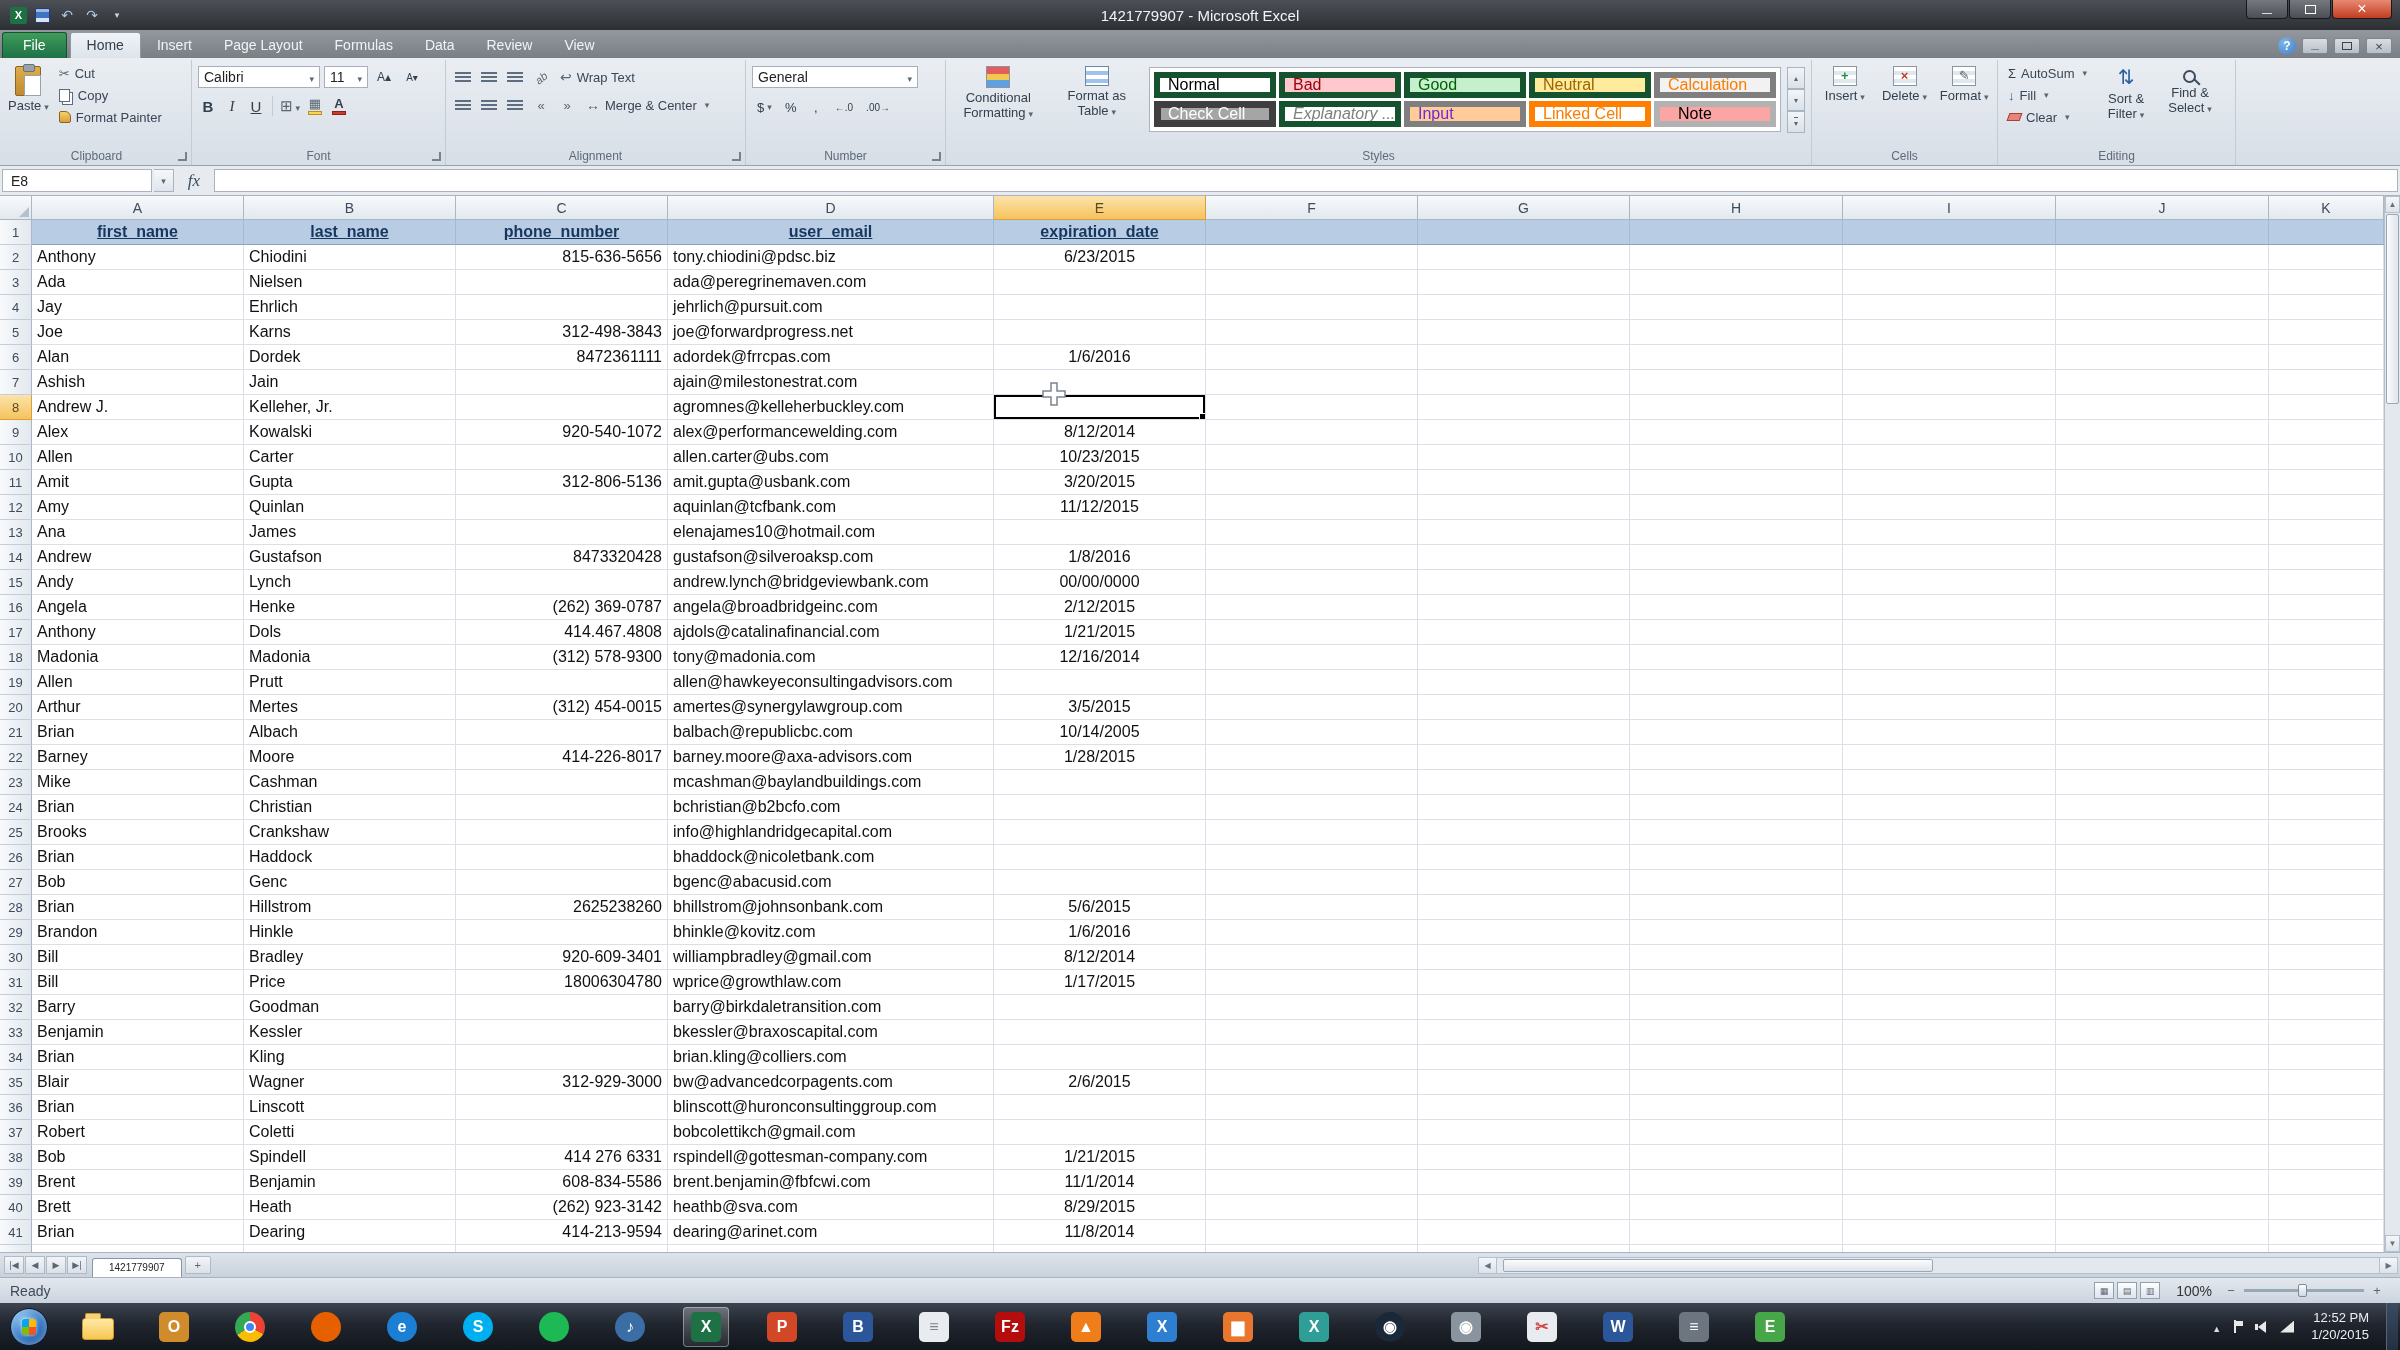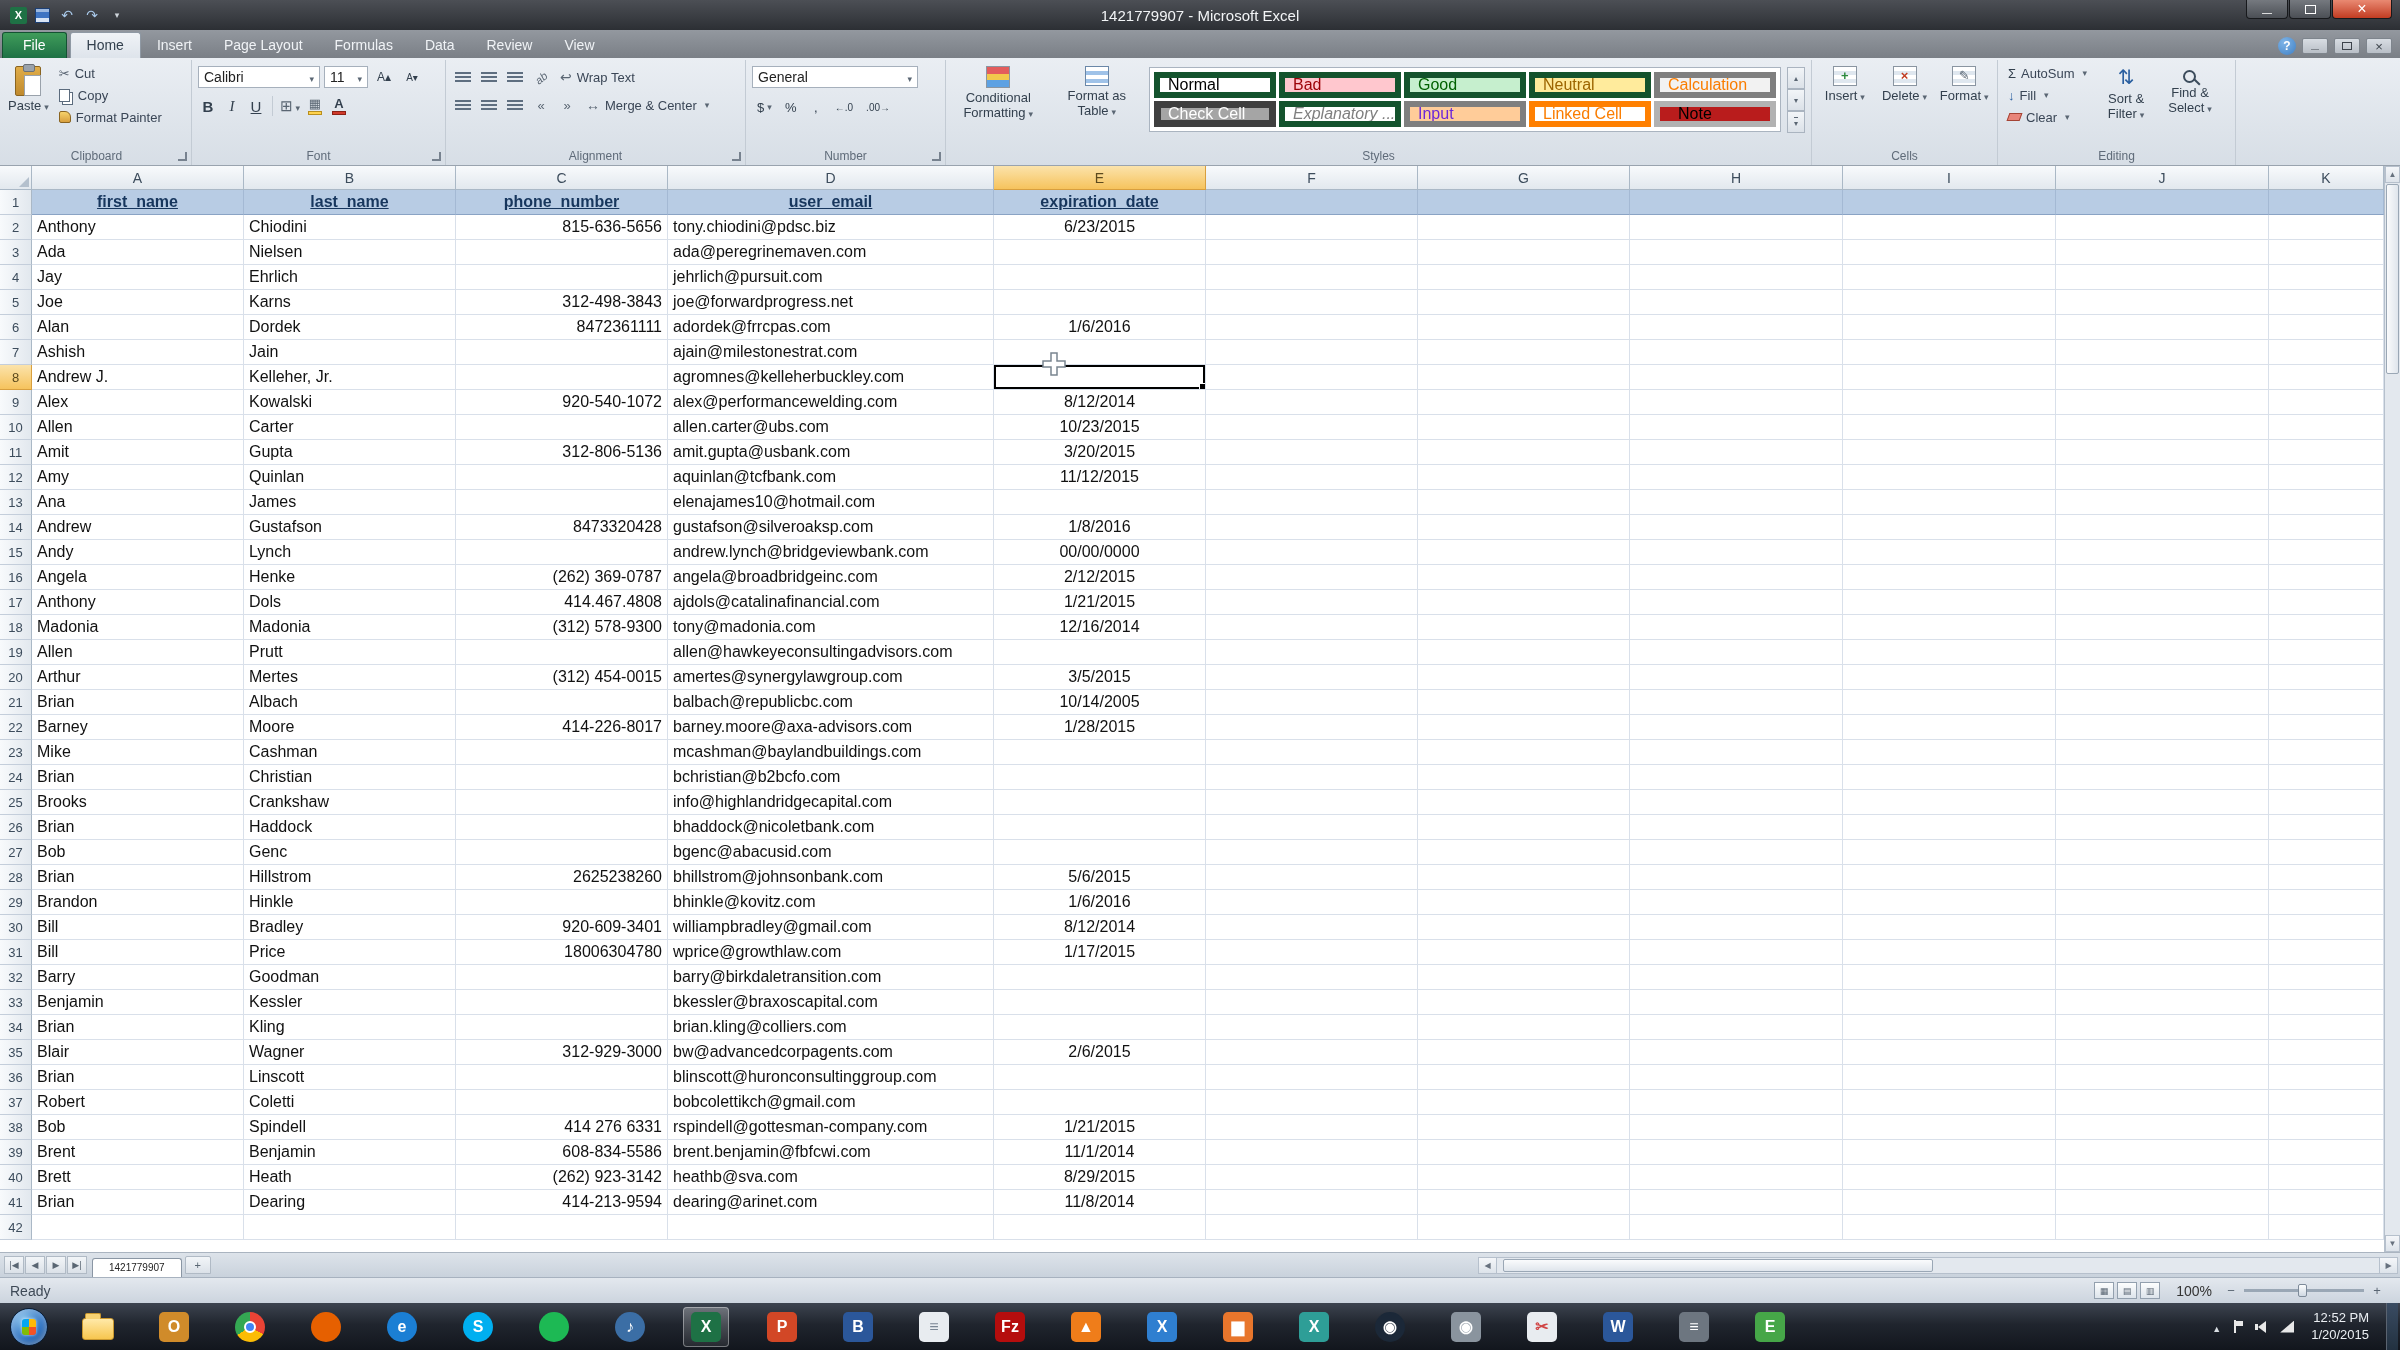--- a/index.html
+++ b/index.html
@@ -409,21 +409,21 @@
         <div id="styles-gallery">
             <div class="style-chip" style="background: rgb(255, 255, 255); color: rgb(0, 0, 0);">Normal</div>
             <div class="style-chip" style="background: rgb(255, 199, 206); color: rgb(156, 0, 6);">Bad</div>
             <div class="style-chip" style="background: rgb(198, 239, 206); color: rgb(0, 97, 0);">Good</div>
             <div class="style-chip" style="background: rgb(255, 235, 156); color: rgb(156, 101, 0);">Neutral</div>
             <div class="style-chip" style="background: rgb(242, 242, 242); color: rgb(250, 125, 0); border-color: rgb(127, 127, 127);">Calculation</div>
             <div class="style-chip" style="background: rgb(165, 165, 165); color: rgb(255, 255, 255); border-color: rgb(63, 63, 63); box-shadow: rgb(63, 63, 63) 0px 0px 0px 1px inset;">Check Cell</div>
             <div class="style-chip" style="background: rgb(255, 255, 255); color: rgb(127, 127, 127); font-style: italic;">Explanatory ...</div>
             <div class="style-chip" style="background: rgb(255, 204, 153); color: #6d28d9; border-color: rgb(127, 127, 127);">Input</div>
             <div class="style-chip" style="background: rgb(255, 255, 255); color: rgb(250, 125, 0); border-color: rgb(255, 128, 1);">Linked Cell</div>
-            <div class="style-chip" style="background: #b91c1c; color: rgb(0, 0, 0); border-color: rgb(178, 178, 178); padding-left: 18px;">Note</div>
+            <div class="style-chip" style="background: #fca5a5; color: rgb(0, 0, 0); border-color: rgb(178, 178, 178); padding-left: 18px;">Note</div>
           </div>
         <div class="galscroll">
           <div class="gs-up"></div>
           <div class="gs-dn"></div>
           <div class="gs-more"></div>
         </div>
       </div>
       <div class="rgroup-label">
           <span>Styles</span>
         </div>
@@ -474,20 +474,26 @@
           <span class="dd">Find &amp; Select</span>
         </div>
       </div>
       <div class="rgroup-label">
           <span>Editing</span>
         </div>
     </div>
 
   </div>
 
+  <div class="formulabar">
+    <div class="namebox">E8</div>
+    <div class="nbdrop"></div>
+    <div class="fxlbl">fx</div>
+    <div class="finput"></div>
+  </div>
 
   <div class="gridwrap">
     <div id="grid">
         <div class="ch corner"></div>
         <div class="ch">A</div>
         <div class="ch">B</div>
         <div class="ch">C</div>
         <div class="ch">D</div>
         <div class="ch sel">E</div>
         <div class="ch">F</div>

